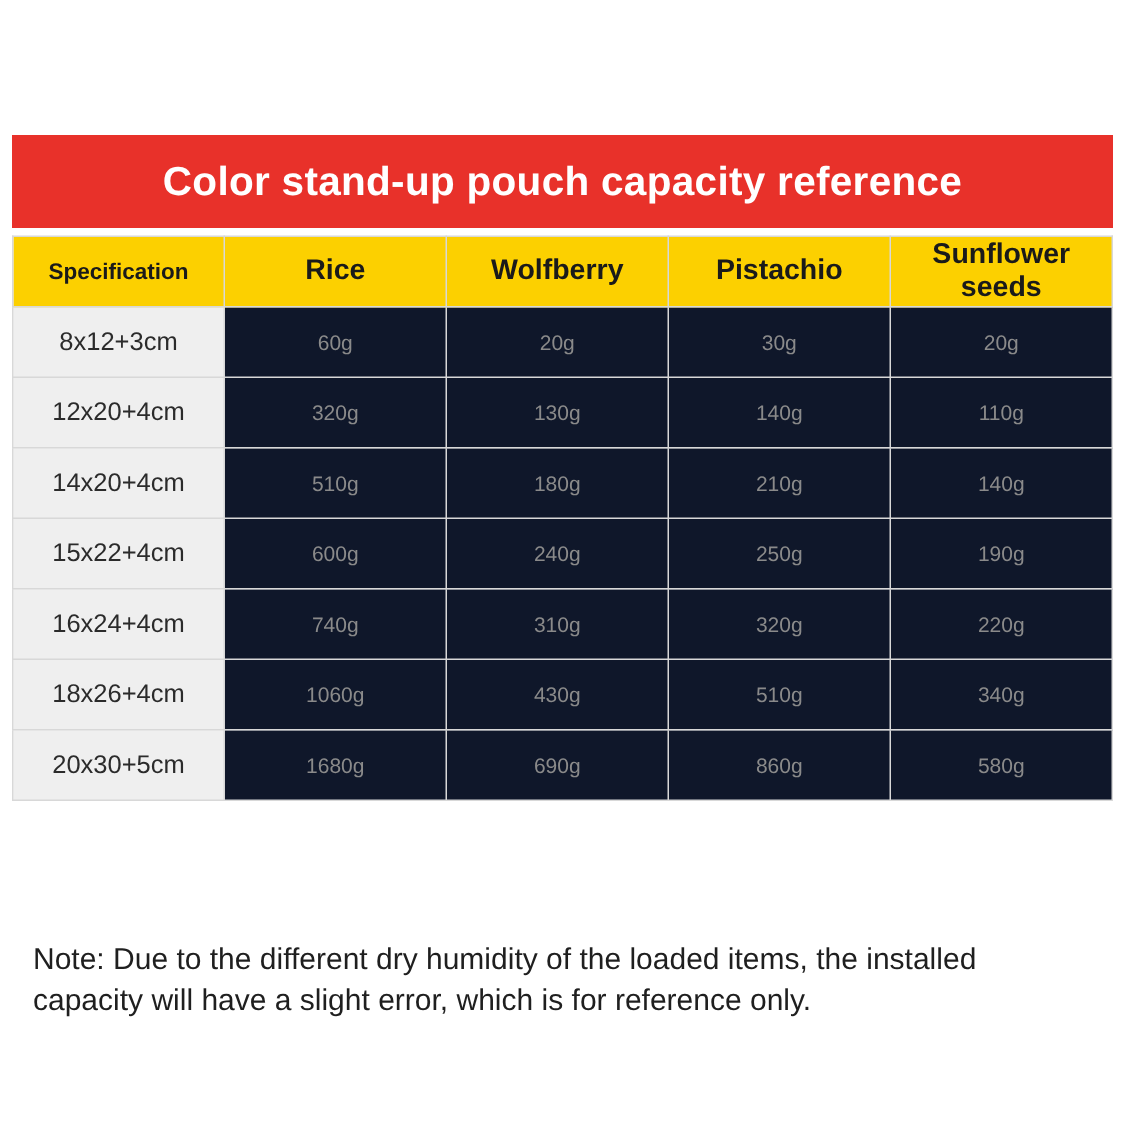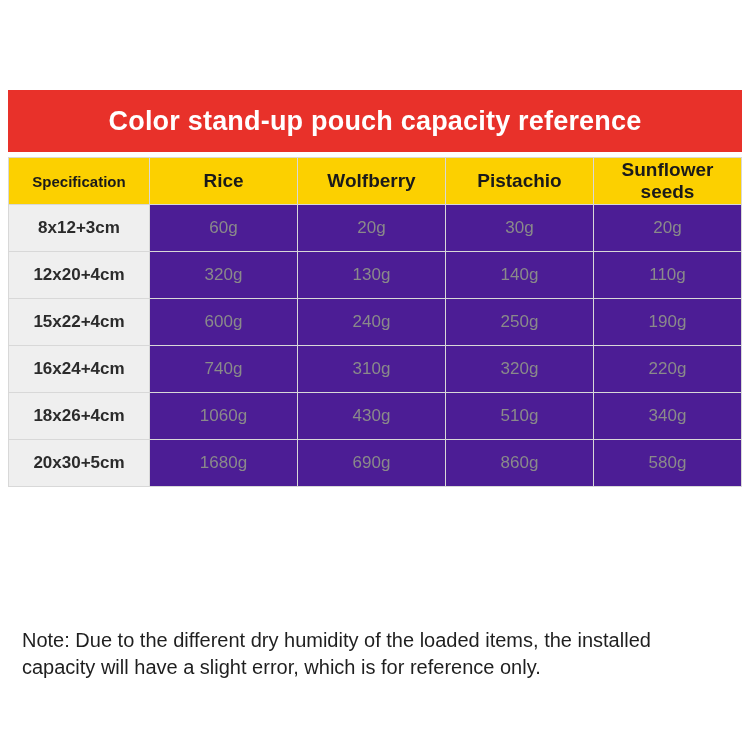--- a/index.html
+++ b/index.html
@@ -62,26 +62,26 @@
     font-size: 15px;
     width: 140px;
   }
   thead th.item-head {
     font-size: 19px;
   }
   tbody td.spec-cell {
     background: #efefef;
     color: #2b2b2b;
     font-size: 17px;
-    font-weight: bold;
+    font-weight: normal;
   }
   tbody td.val-cell {
-    background: #4c1d95;
+    background: #0f172a;
     color: #8a8a8a;
-    font-size: 17px;
+    font-size: 14px;
   }
   .note {
     position: absolute;
     left: 22px;
     top: 627px;
     width: 706px;
     font-size: 20px;
     line-height: 27px;
     color: #1f1f1f;
   }
@@ -114,20 +114,27 @@
         <td class="val-cell">20g</td>
       </tr>
       <tr>
         <td class="spec-cell">12x20+4cm</td>
         <td class="val-cell">320g</td>
         <td class="val-cell">130g</td>
         <td class="val-cell">140g</td>
         <td class="val-cell">110g</td>
       </tr>
       <tr>
+        <td class="spec-cell">14x20+4cm</td>
+        <td class="val-cell">510g</td>
+        <td class="val-cell">180g</td>
+        <td class="val-cell">210g</td>
+        <td class="val-cell">140g</td>
+      </tr>
+      <tr>
         <td class="spec-cell">15x22+4cm</td>
         <td class="val-cell">600g</td>
         <td class="val-cell">240g</td>
         <td class="val-cell">250g</td>
         <td class="val-cell">190g</td>
       </tr>
       <tr>
         <td class="spec-cell">16x24+4cm</td>
         <td class="val-cell">740g</td>
         <td class="val-cell">310g</td>

